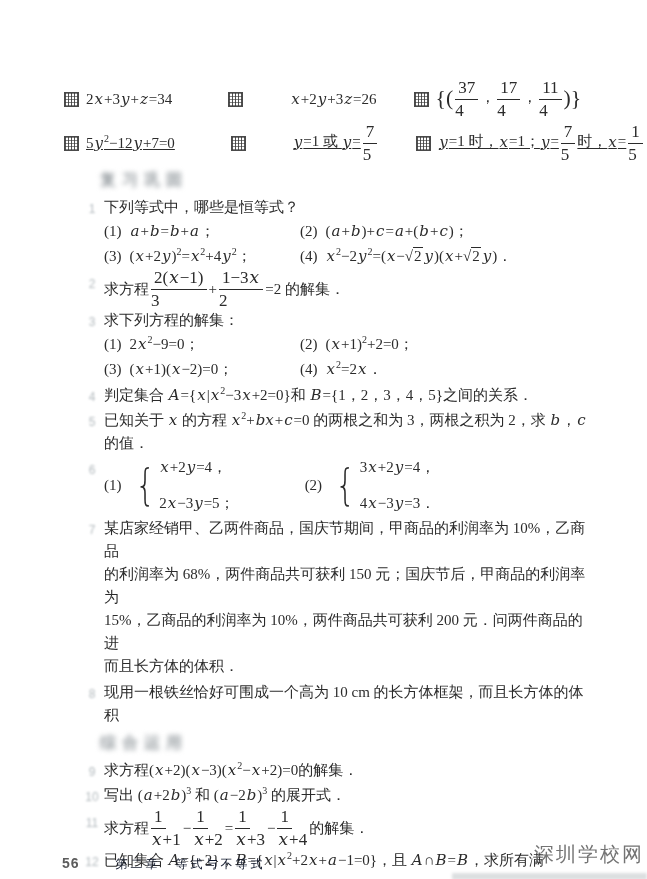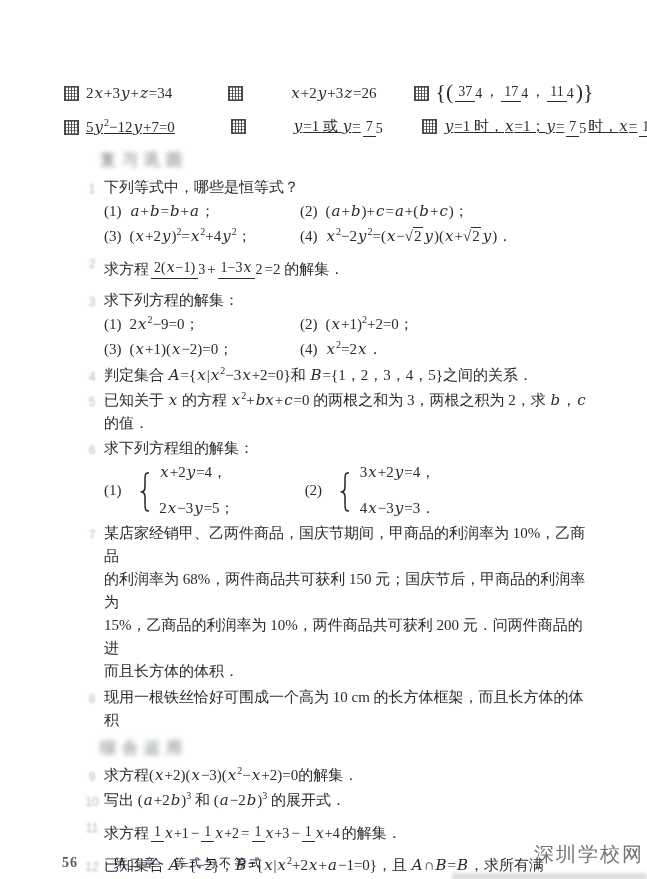--- a/index.html
+++ b/index.html
@@ -25,38 +25,38 @@
   .pnum{position:absolute;left:20px;top:2px;width:16px;text-align:center;font-size:12px;
         color:#b3babe;filter:blur(.8px);font-family:"Liberation Sans",sans-serif;}
   .pline{display:block;}
   .subgrid{display:grid;grid-template-columns:196px 1fr;line-height:25px;}
   .cell{white-space:nowrap;}
   .sublabel{margin-right:8px;}
   .tall{line-height:36px;height:36px;display:flex;align-items:center;white-space:nowrap;}
   
   i.v{font-style:italic;font-family:"DejaVu Serif",serif;padding:0 1px;}
   sup{font-size:10px;line-height:0;}
-  .frac{display:inline-flex;flex-direction:row;align-items:flex-end;vertical-align:middle;
-        margin:0 2px;line-height:1.15;font-size:14px;}
+  .frac{display:inline-flex;flex-direction:column;align-items:flex-start;vertical-align:middle;
+        margin:0 2px;line-height:1.15;font-size:17px;}
   .fn{padding:0 3px 1px;border-bottom:1.2px solid #2b2b2b;white-space:nowrap;}
   .fd{padding-top:1px;white-space:nowrap;}
   .big{font-size:1.45em;vertical-align:middle;line-height:1;}
   .radi{border-top:1.1px solid #2b2b2b;padding:0 1px;margin-right:1px;}
   
   .sysrow{display:flex;align-items:center;margin:2px 0 2px 0;min-height:46px;}
   .sysitem{display:inline-flex;align-items:center;}
   .sys2{margin-left:70px;}
   .brace{font-size:42px;font-weight:100;line-height:.9;margin:0 1px 0 2px;
          font-family:"DejaVu Sans",sans-serif;transform:scaleX(.75);}
   .lines{display:flex;flex-direction:column;gap:15px;line-height:21px;}
   
   .mb1{margin-bottom:2px;} .mb2{margin-bottom:3px;} .mb3{margin-bottom:5px;}
   
   .footer{position:absolute;left:62px;top:855px;display:flex;align-items:baseline;
-          font-family:Liberation Serif, serif;}
+          font-family:Liberation Sans, sans-serif;}
   .pageno{font-size:14px;font-weight:bold;color:#5c5c5c;letter-spacing:1px;}
   .chapter{margin-left:36px;font-size:12px;color:#0f172a;letter-spacing:3px;filter:blur(.6px);}
   .watermark{position:absolute;right:3px;top:841px;font-size:20px;color:#737373;
              letter-spacing:2px;}
   .smudge{position:absolute;right:0;top:873px;width:195px;height:7px;background:#dcdfe0;
           filter:blur(1.6px);}
 </style>
 </head>
 <body>
 
@@ -149,21 +149,20 @@
       <span class="pnum">4</span>
       <span class="pline">判定集合 <i class="v">A</i>={<i class="v">x</i>|<i class="v">x</i><sup>2</sup>−3<i class="v">x</i>+2=0}和 <i class="v">B</i>={1，2，3，4，5}之间的关系．</span>
     </div>
     <div class="prob mb1">
       <span class="pnum">5</span>
       <span class="pline">已知关于 <i class="v">x</i> 的方程 <i class="v">x</i><sup>2</sup>+<i class="v">bx</i>+<i class="v">c</i>=0 的两根之和为 3，两根之积为 2，求 <i class="v">b</i>，<i class="v">c</i> 的值．</span>
     </div>
 
     <div class="prob mb2">
       <span class="pnum">6</span>
-      <span class="pline">求下列方程组的解集：</span>
       <div class="sysrow">
         <span class="sysitem">
           <span class="sublabel">(1)</span>
           <span class="brace">{</span>
           <span class="lines">
             <span><i class="v">x</i>+2<i class="v">y</i>=4，</span>
             <span>2<i class="v">x</i>−3<i class="v">y</i>=5；</span>
           </span>
         </span>
         <span class="sysitem sys2">

